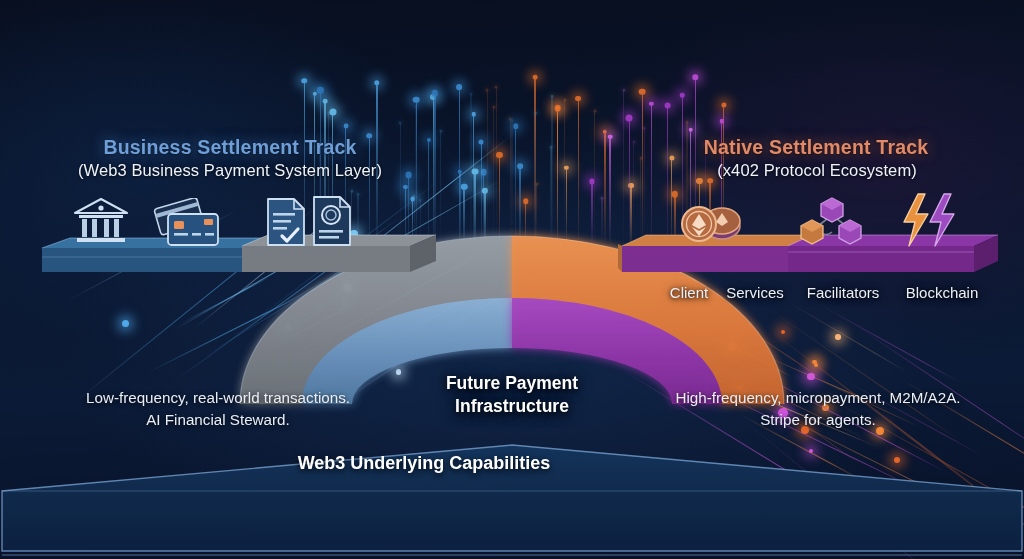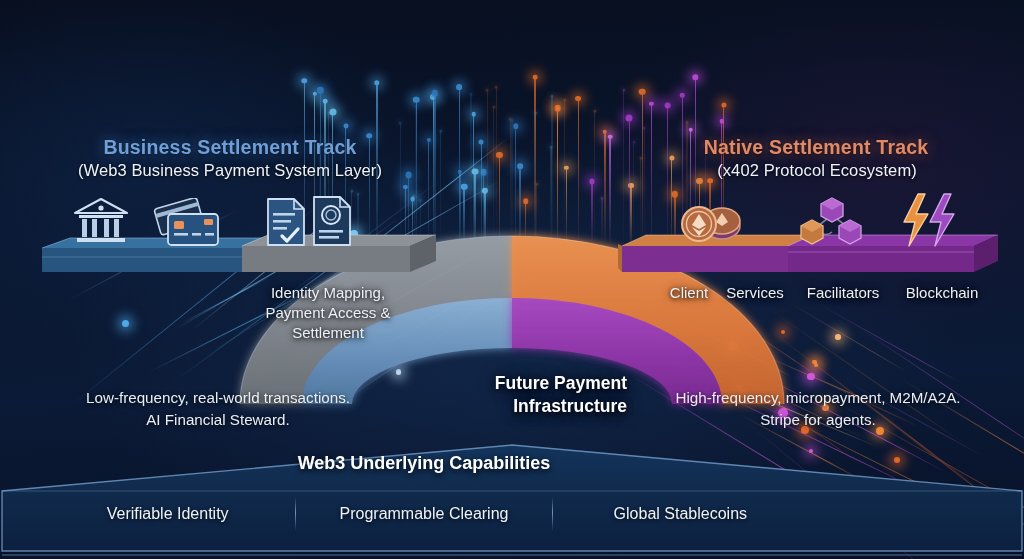--- a/index.html
+++ b/index.html
@@ -55,21 +55,21 @@
     text-shadow:0 1px 4px rgba(0,0,0,.9), 0 0 9px rgba(0,0,0,.7);
   }
 
   .side-desc {
     position:absolute; text-align:center; color:#e9eef7;
     font-size:15.2px; line-height:1.42;
     text-shadow:0 1px 5px rgba(0,0,0,.9);
   }
 
   .center-label {
-    position:absolute; text-align:right; width:230px;
+    position:absolute; text-align:center; width:230px;
     font-size:17.5px; font-weight:bold; color:#ffffff; line-height:1.3;
     text-shadow:0 2px 7px rgba(0,0,0,.95), 0 0 16px rgba(0,0,0,.8);
   }
 
   
   .base { position:absolute; left:0; bottom:0; width:848px; height:120px; }
   .base-title {
     position:absolute; width:100%; text-align:center; top:14px;
     font-size:18px; font-weight:bold; color:#ffffff;
     text-shadow:0 2px 6px rgba(0,0,0,.9);
@@ -590,23 +590,20 @@
     </svg>
   </div>
 
   <div class="track-title" style="left:20px; top:136px; color:#6f9fd8; text-shadow:0 0 14px rgba(80,140,210,.6),0 1px 3px rgba(0,0,0,.8);">Business Settlement Track</div>
   <div class="track-sub" style="left:-5px; top:161px;">(Web3 Business Payment System Layer)</div>
 
   <div class="track-title" style="left:606px; top:136px; color:#e08a6a; text-shadow:0 0 14px rgba(215,115,70,.55),0 1px 3px rgba(0,0,0,.8);">Native Settlement Track</div>
   <div class="track-sub" style="left:582px; top:161px;">(x402 Protocol Ecosystem)</div>
 
 
-  <div class="plat-label" style="left:228px; top:283px; width:200px; white-space:pre-line;">Identity Mapping,
-Payment Access &amp;
-Settlement</div>
 
   <div class="plat-label" style="left:660px; top:283px; width:58px;">Client</div>
   <div class="plat-label" style="left:714px; top:283px; width:82px;">Services</div>
   <div class="plat-label" style="left:794px; top:283px; width:98px;">Facilitators</div>
   <div class="plat-label" style="left:890px; top:283px; width:104px;">Blockchain</div>
 
   <div class="side-desc" style="left:26px; top:387px; width:384px; white-space:pre-line;">Low-frequency, real-world transactions.
 AI Financial Steward.</div>
 
   <div class="side-desc" style="left:630px; top:387px; width:376px; white-space:pre-line;">High-frequency, micropayment, M2M/A2A.
@@ -627,23 +624,16 @@
         </linearGradient>
       </defs>
       <polygon points="512,6 1022,52 1022,112 2,112 2,52" fill="url(#baseFill)"></polygon>
       <polygon points="512,6 1022,52 1022,112 2,112 2,52" fill="none" stroke="#6e96c4" stroke-width="1.4" opacity=".85"></polygon>
       <line x1="2" y1="52" x2="1022" y2="52" stroke="rgba(120,160,210,.35)" stroke-width="1"></line>
       <line x1="2" y1="116" x2="1022" y2="116" stroke="rgba(120,160,210,.45)" stroke-width="1.6"></line>
     </svg>
 
     <div class="base-title">Web3 Underlying Capabilities</div>
 
-    <div class="base-row">
-      <div class="base-cell">Verifiable Identity</div>
-      <div class="base-div"></div>
-      <div class="base-cell">Programmable Clearing</div>
-      <div class="base-div"></div>
-      <div class="base-cell">Global Stablecoins</div>
-    </div>
   </div>
 
 
 </div>
 
 </body></html>

